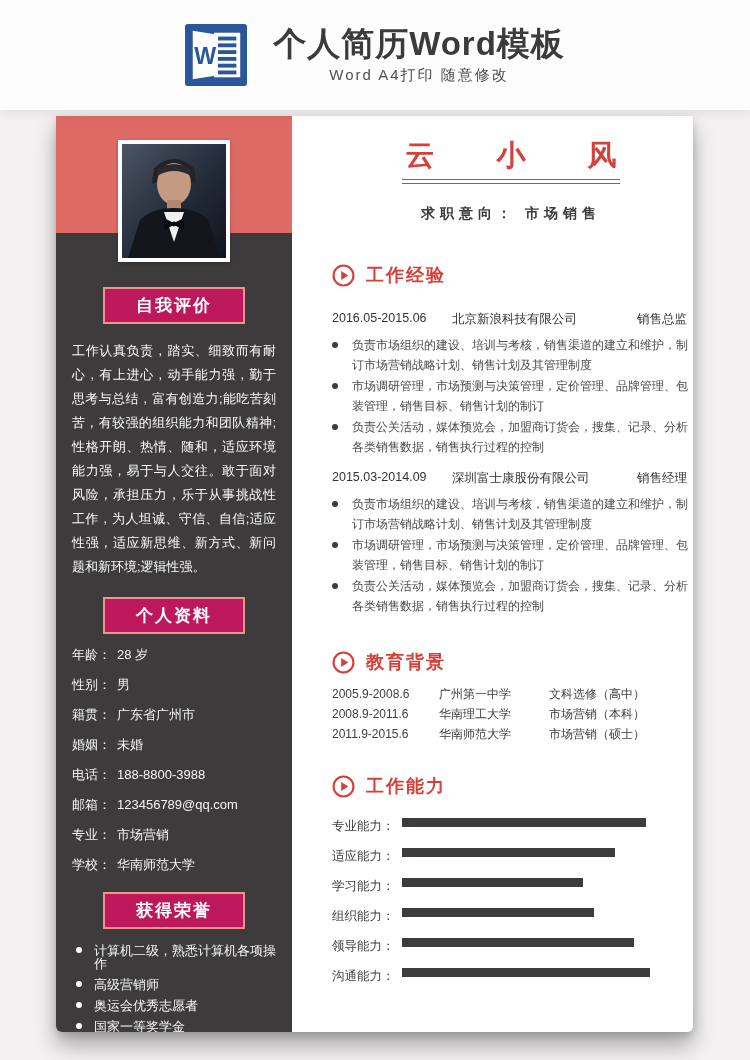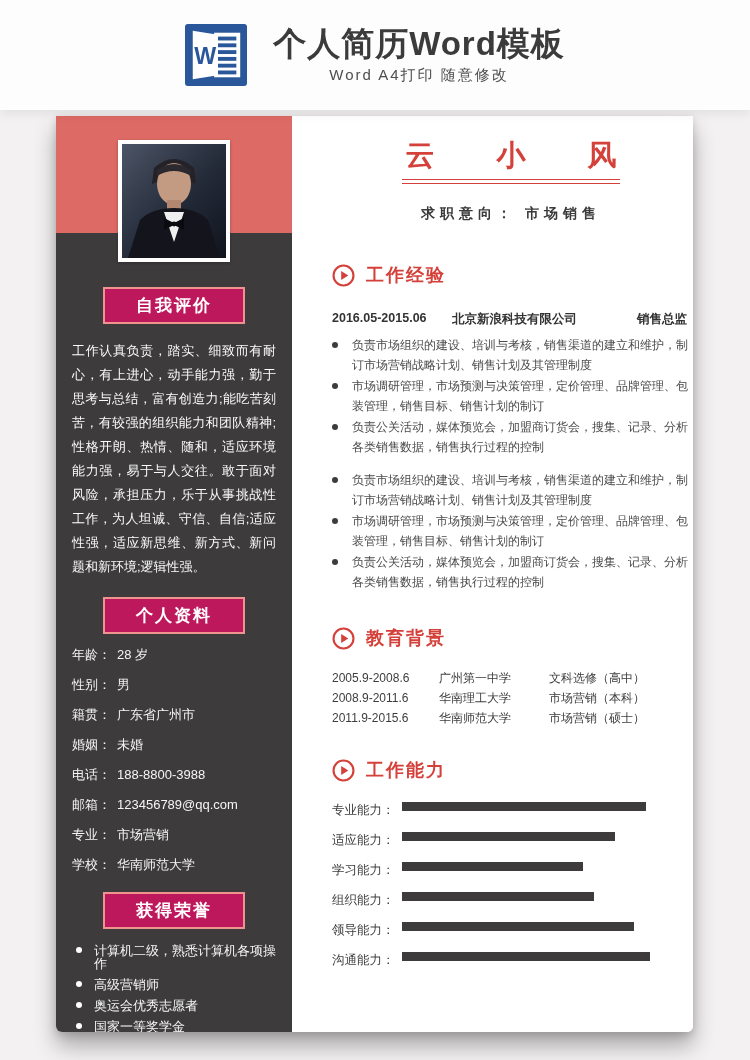--- a/index.html
+++ b/index.html
@@ -79,28 +79,28 @@
   }
   .section-head { display:flex; align-items:center; gap:11px; color:#d4403a; }
   .section-head .play { width:23px; height:23px; flex-shrink:0; }
   .section-title { font-size:18px; font-weight:bold; letter-spacing:2px; }
   .sec-exp { margin-top:40px; }
   .sec-edu { margin-top:34px; }
   .sec-skill { margin-top:30px;text-align:right; }
 
   .job { margin-top:24px; }
   .job + .job { margin-top:13px; }
-  .job-head { display:flex; font-size:12.5px; font-weight:bold; color:#333; margin-bottom:7px; }
+  .job-head { display:flex; font-size:12.5px; font-weight:normal; color:#333; margin-bottom:7px; }
   .job-period { width:120px; flex-shrink:0; }
   .job-company { width:185px; flex-shrink:0; }
   .bullets { list-style:none; }
   .bullets li { display:flex; gap:14px; font-size:12px; line-height:20px; color:#4b4b4b; margin-bottom:1px; }
   .dot-d { width:6px; height:6px; border-radius:50%; background:#3d3b3c; flex-shrink:0; margin-top:7px; }
 
-  .edu-table { margin-top:18px; }
+  .edu-table { margin-top:10px; }
   .edu-row { display:flex; font-size:12px; color:#3d3d3d; line-height:20px; }
   .edu-period { width:107px; flex-shrink:0; }
   .edu-school { width:110px; flex-shrink:0; }
 
   .skill-list { margin-top:20px; }
   .skill-row { display:flex; align-items:flex-start; height:30px; }
   .skill-label { width:70px; flex-shrink:0; font-size:12.5px; color:#3d3d3d; }
   .skill-bar { height:9px; background:#3d3b3c; }
 </style>
 </head>
@@ -255,20 +255,25 @@
               </li>
 
               <li>
                 <span class="dot-d"></span>
                 <span>负责公关活动，媒体预览会，加盟商订货会，搜集、记录、分析各类销售数据，销售执行过程的控制</span>
               </li>
             </ul>
         </article>
 
         <article class="job">
+          <div class="job-head">
+            <span class="job-period">2015.03-2014.09</span>
+            <span class="job-company">深圳富士康股份有限公司</span>
+            <span>销售经理</span>
+          </div>
           <ul class="bullets">
 
               <li>
                 <span class="dot-d"></span>
                 <span>负责市场组织的建设、培训与考核，销售渠道的建立和维护，制订市场营销战略计划、销售计划及其管理制度</span>
               </li>
 
               <li>
                 <span class="dot-d"></span>
                 <span>市场调研管理，市场预测与决策管理，定价管理、品牌管理、包装管理，销售目标、销售计划的制订</span>

